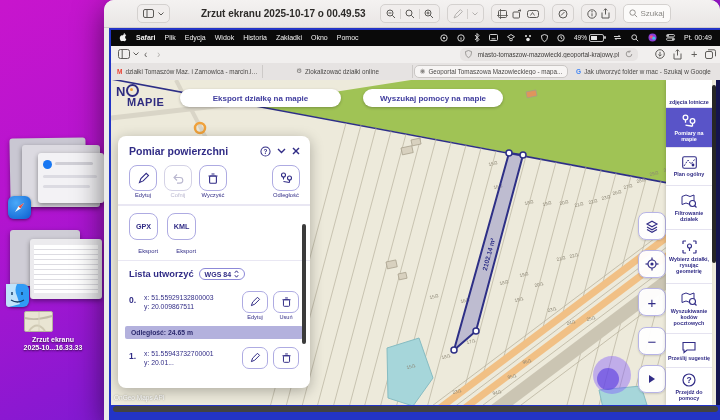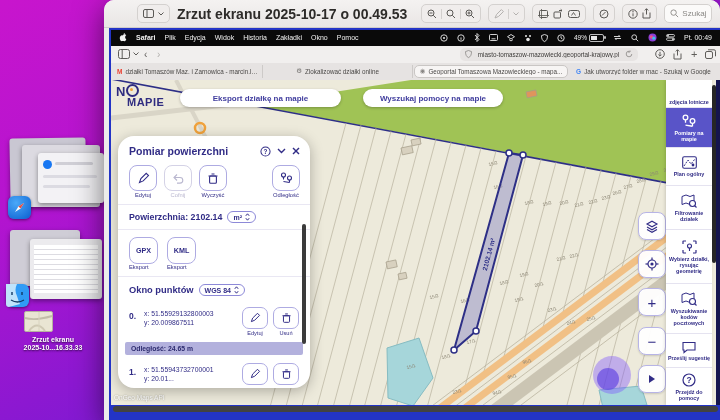--- a/index.html
+++ b/index.html
@@ -12,21 +12,21 @@
   
   .stackcard{position:absolute;border-radius:3px;box-shadow:0 2px 5px rgba(0,0,0,.4);}
   .appbadge{position:absolute;width:23px;height:23px;border-radius:6px;box-shadow:0 1px 3px rgba(0,0,0,.5);}
   #shot-label{left:0;top:336px;width:106px;text-align:center;color:#fff;font-size:7px;line-height:8px;font-weight:bold;text-shadow:0 1px 2px rgba(0,0,0,.7);}
   
   #pv-window{left:104px;top:0;width:616px;height:420px;background:#ececea;border-radius:10px 10px 0 0;box-shadow:0 8px 30px rgba(0,0,0,.55);}
   #pv-titlebar{left:104px;top:0;width:616px;height:28px;display:flex;align-items:center;gap:7px;padding:0 0 0 12px;box-sizing:border-box;background:linear-gradient(#f4f2f1,#e9e6e5);border-bottom:1px solid #cfcccb;border-radius:10px 10px 0 0;}
   .tl{width:8px;height:8px;border-radius:50%;}
   .pill{display:flex;align-items:center;gap:4px;background:#f0edec;border:1px solid #d4d1cf;border-radius:5px;height:17px;padding:0 5px;color:#5b5956;}
   .pill svg{display:block;}
-  #pv-title{font-size:14px;font-weight:bold;color:#2d2b29;margin-left:0;white-space:nowrap;}
+  #pv-title{font-size:10px;font-weight:bold;color:#2d2b29;margin-left:24px;white-space:nowrap;}
   #pv-search{width:118px;margin-right:80px;color:#8a8885;font-size:8px;gap:3px;background:#fbfaf9;}
   .vdiv{width:1px;height:10px;background:#d2cfcd;}
   
   #shot-bg{left:109px;top:28px;width:611px;height:392px;background:#2334c6;}
   #menubar{left:111px;top:29.5px;width:609px;height:16px;background:#0a0a0a;display:flex;align-items:center;padding:0 8px;box-sizing:border-box;gap:9px;color:#f1f1f1;font-size:7px;}
   #menubar .mi{white-space:nowrap;}
   #menubar .grow{flex:1;}
   .sticon{display:flex;align-items:center;color:#e8e8e8;}
   #battery-wrap{display:flex;align-items:center;gap:2px;font-size:6.5px;}
   .batt{width:13px;height:6px;border:1px solid #bdbdbd;border-radius:2px;position:relative;}
@@ -55,35 +55,35 @@
   
   .fbtn{position:absolute;left:527px;width:26px;height:26px;background:rgba(255,255,255,.95);border:1px solid #b7b4e6;border-radius:8px;display:flex;align-items:center;justify-content:center;color:#312c86;box-shadow:0 1px 2px rgba(0,0,0,.15);font-size:13px;}
   
   #sidebar{left:555px;top:0;width:46px;height:325px;background:#fff;display:flex;flex-direction:column;overflow:hidden;box-shadow:-1px 0 3px rgba(0,0,0,.15);}
   .sbitem{display:flex;flex-direction:column;align-items:center;justify-content:center;gap:2px;border-bottom:1px solid #e5e3f0;color:#312c86;text-align:center;font-size:5.4px;line-height:6px;font-weight:bold;padding:2px 1px;box-sizing:border-box;}
   .sbitem.active{background:#5954c8;color:#fff;}
   .sbitem svg{flex:0 0 auto;}
   #sb-scroll{left:601px;top:5px;width:3.5px;height:178px;background:#262626;border-radius:2px;}
   #edge-right{left:605px;top:0;width:4px;height:325px;background:#15154e;}
   
-  #panel{left:7px;top:56px;width:192px;height:252px;background:#fff;border-radius:16px;box-shadow:0 3px 14px rgba(0,0,0,.28);overflow:hidden;color:#312c86;}
+  #panel{left:7px;top:56px;width:192px;height:252px;background:#fff;border-radius:8px;box-shadow:0 3px 14px rgba(0,0,0,.28);overflow:hidden;color:#312c86;}
   #panel-header{display:flex;align-items:center;padding:9px 10px 5px 11px;}
   #panel-title{font-size:10.5px;font-weight:bold;flex:1;}
   .hicon{margin-left:6px;color:#312c86;display:flex;}
   #panel-tools{display:flex;align-items:flex-start;padding:3px 10px 6px 11px;gap:7px;}
   .toolb{display:flex;flex-direction:column;align-items:center;gap:1px;font-size:5.8px;color:#312c86;}
   .toolb .bx{width:26px;height:24px;border:1.4px solid #aeabe2;border-radius:8px;display:flex;align-items:center;justify-content:center;}
   .toolb.disabled{color:#b9b7cf;}
   .toolb.disabled .bx{border-color:#d4d2e6;color:#b9b7cf;}
   .toolb.push{margin-left:auto;}
   .psep{height:1px;background:#e9e7f3;margin:0 0;}
   .prow{display:flex;align-items:center;padding:6px 11px;gap:5px;}
   .plabel{font-size:8.8px;font-weight:bold;}
   .select{display:flex;align-items:center;gap:3px;border:1.2px solid #8d89d8;border-radius:7px;padding:1px 5px;font-size:7px;font-weight:bold;color:#312c86;}
-  .expb{display:flex;flex-direction:column;align-items:flex-start;gap:0;font-size:5.8px;}
+  .expb{display:flex;flex-direction:column;align-items:flex-end;gap:8px;font-size:5.8px;}
   .expb .bx{width:27px;height:25px;border:1.4px solid #aeabe2;border-radius:8px;display:flex;align-items:center;justify-content:center;font-size:7.2px;font-weight:bold;}
   .ptrow{display:flex;align-items:flex-start;padding:5px 11px 3px 11px;gap:5px;}
   .pidx{font-size:8.5px;font-weight:bold;width:10px;padding-top:4px;}
   .pcoords{flex:1;font-size:6.8px;line-height:9px;padding-top:2px;white-space:nowrap;overflow:hidden;}
   .rowbtn{display:flex;flex-direction:column;align-items:center;gap:1px;font-size:5.6px;}
   .rowbtn .bx{width:24px;height:20px;border:1.4px solid #aeabe2;border-radius:7px;display:flex;align-items:center;justify-content:center;}
   #dist-bar{margin:3px 7px;background:#b3b1dd;border-radius:2px;font-size:6.8px;font-weight:bold;color:#2c2a6e;padding:3px 6px;}
   #panel-scroll{position:absolute;right:4px;top:88px;width:4px;height:120px;background:#3b3b3b;border-radius:2px;}
   
   #hscroll{left:113px;top:406px;width:605px;height:5.5px;background:#424242;border-radius:3px;}
@@ -600,44 +600,34 @@
               <line x1="3.5" y1="5" x2="3.5" y2="7.5" stroke="#312c86" stroke-width="1.1"></line>
               <circle cx="9.5" cy="6" r="2" fill="none" stroke="#312c86" stroke-width="1.1"></circle>
               <line x1="9.5" y1="8" x2="9.5" y2="10.5" stroke="#312c86" stroke-width="1.1"></line>
               <line x1="3.5" y1="9.5" x2="9.5" y2="10.5" stroke="#312c86" stroke-width="1.1"></line>
             </svg>
           </span>
         <span>Odległość</span>
       </div>
     </div>
     <div class="psep"></div>
-    <div class="prow">
-      <span class="plabel"><span>Powierzchnia:</span> <span>2102.14</span></span>
-      <span class="select">
-        <span>m²</span>
-        <svg width="5" height="8" viewBox="0 0 5 8">
-            <polyline points="0.8,2.8 2.5,0.8 4.2,2.8" fill="none" stroke="#312c86"></polyline>
-            <polyline points="0.8,5.2 2.5,7.2 4.2,5.2" fill="none" stroke="#312c86"></polyline>
-          </svg>
-      </span>
-    </div>
     <div class="psep"></div>
     <div class="prow" style="gap:9px;padding-top:7px;">
       <div class="expb">
         <span class="bx">GPX</span>
         <span>Eksport</span>
       </div>
       <div class="expb">
         <span class="bx">KML</span>
         <span>Eksport</span>
       </div>
     </div>
     <div class="psep"></div>
     <div class="prow" style="padding-top:7px;">
-      <span class="plabel" style="font-size:9.3px;">Okno punktów</span>
+      <span class="plabel" style="font-size:9.3px;">Lista utworzyć</span>
       <span class="select">
         <span>WGS 84</span>
         <svg width="5" height="8" viewBox="0 0 5 8">
             <polyline points="0.8,2.8 2.5,0.8 4.2,2.8" fill="none" stroke="#312c86"></polyline>
             <polyline points="0.8,5.2 2.5,7.2 4.2,5.2" fill="none" stroke="#312c86"></polyline>
           </svg>
       </span>
     </div>
 
     <div class="ptrow">

